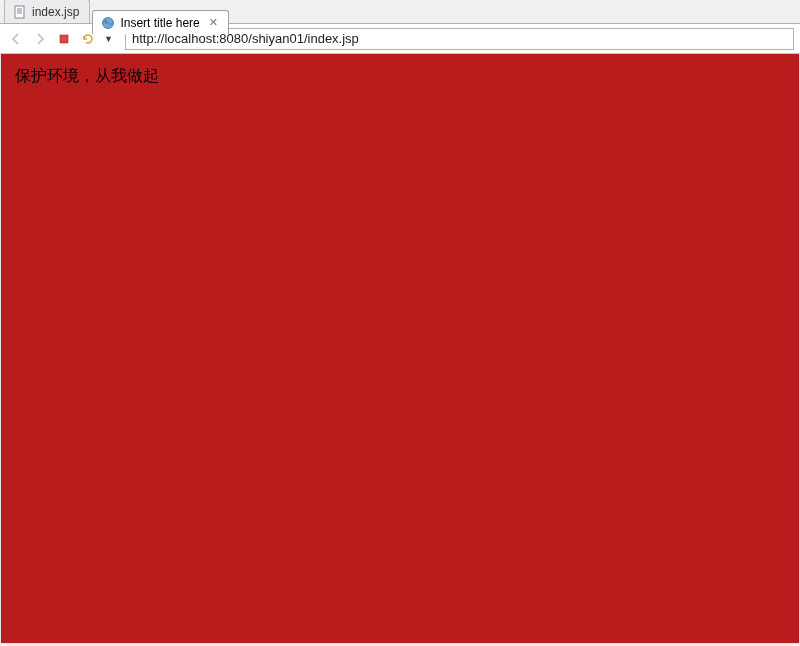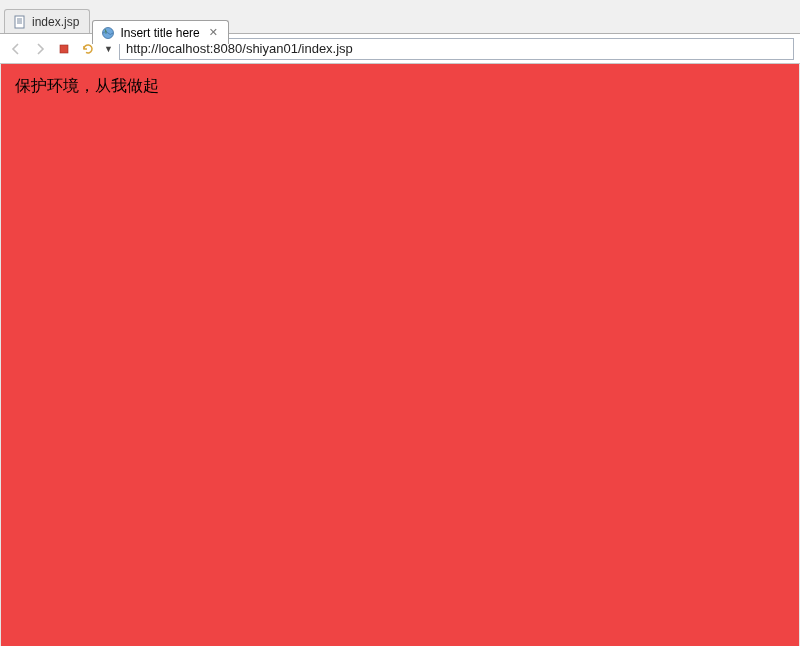--- a/index.html
+++ b/index.html
@@ -8,21 +8,21 @@
       font-size: 12px;
       background: #f0f0f0;
       width: 800px;
       height: 646px;
       overflow: hidden;
     }
     .tab-bar {
       display: flex;
       align-items: flex-end;
       background: #f0f0f0;
-      height: 34px;
+      height: 24px;
       border-bottom: 1px solid #b0b0b0;
       padding-left: 4px;
     }
     .tab {
       display: flex;
       align-items: center;
       gap: 5px;
       padding: 4px 10px 4px 8px;
       background: #ececec;
       border: 1px solid #b8b8b8;
@@ -76,24 +76,25 @@
     }
     .url-field {
       flex: 1;
       height: 22px;
       border: 1px solid #aab3c0;
       background: #fff;
       padding: 2px 6px;
       font-size: 13px;
       color: #222;
       outline: none;
+      margin-left: 6px;
       font-family: "Segoe UI", Tahoma, sans-serif;
     }
     .content-area {
-      background: #ef4444;
+      background: #b91c1c;
       height: calc(646px - 26px - 30px);
       padding: 12px 14px;
       border-left: 1px solid #e5e5e5;
       border-right: 1px solid #e5e5e5;
       border-bottom: 1px solid #e5e5e5;
       overflow: auto;
     }
     .page-text {
       font-family: "SimSun", "宋体", serif;
       font-size: 16px;

